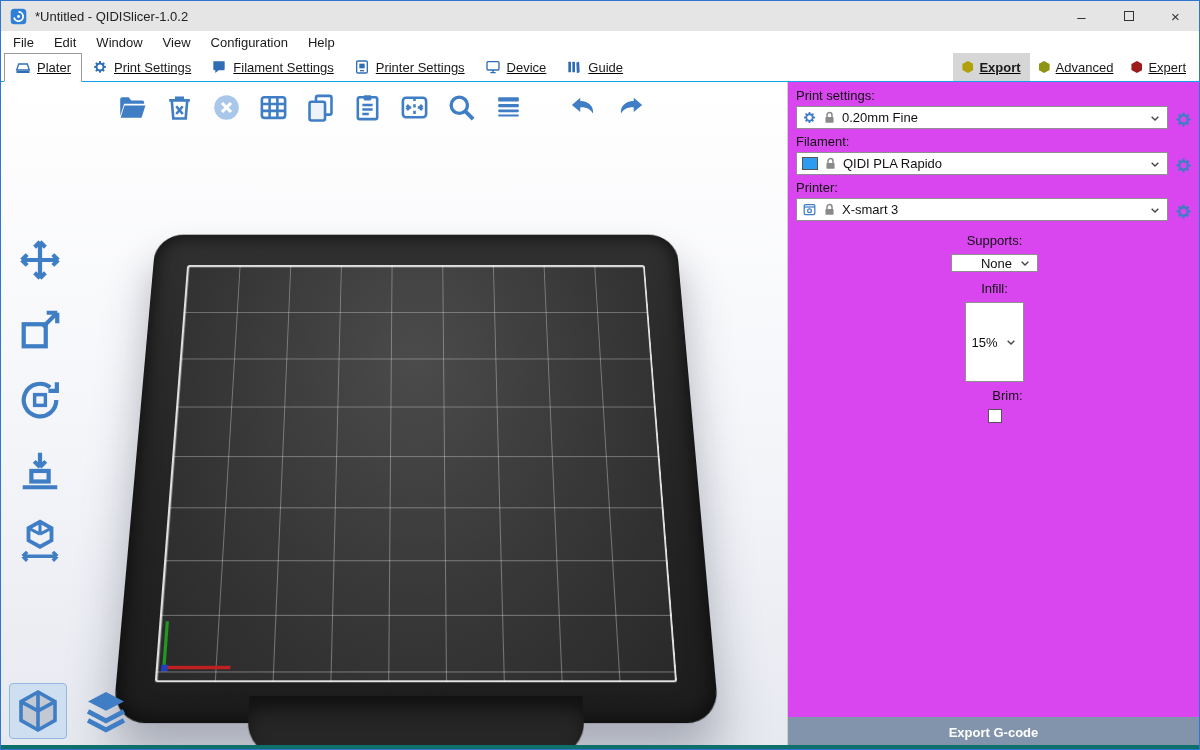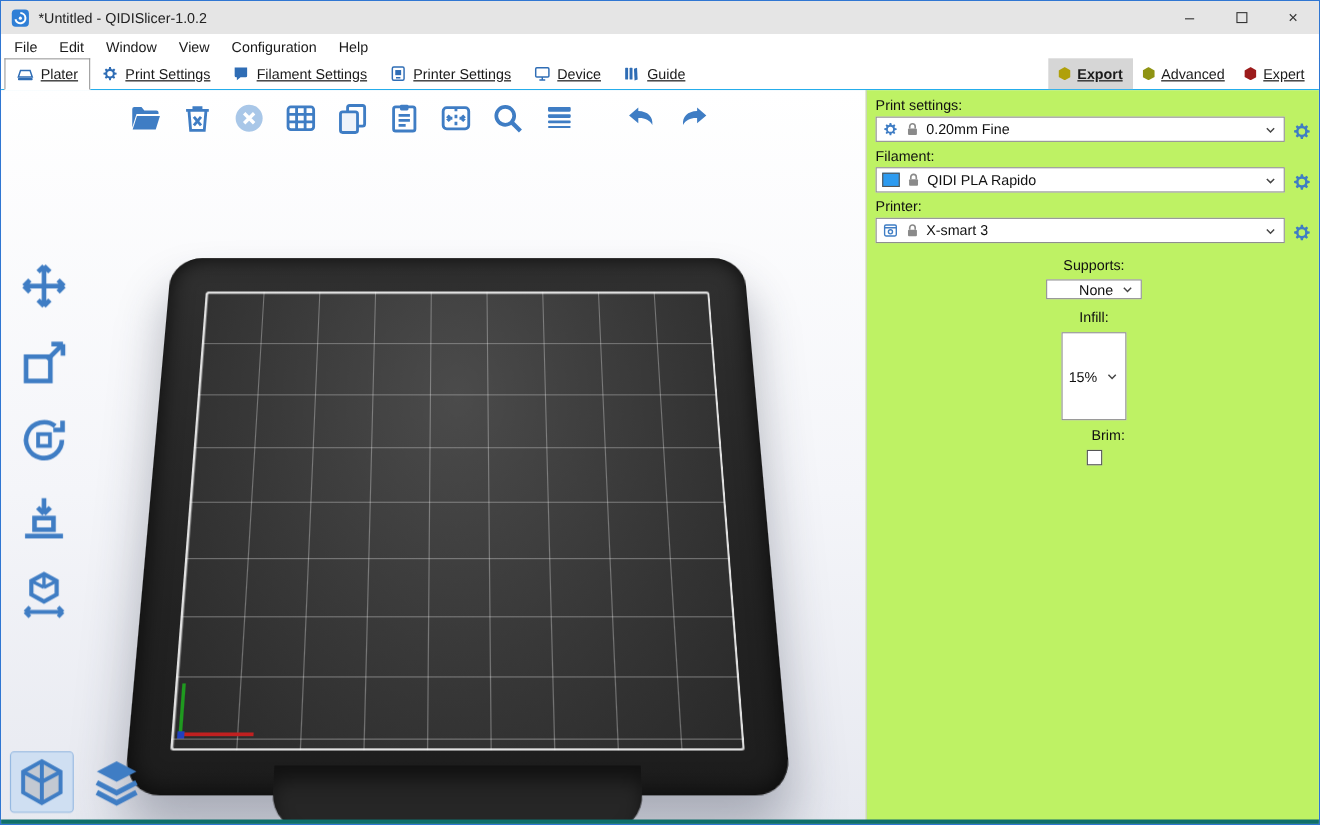--- a/index.html
+++ b/index.html
@@ -61,21 +61,21 @@
       linear-gradient(90deg, rgba(255,255,255,.32) 1px, transparent 1px) 0 0/54px 52px,
       radial-gradient(ellipse at 50% 25%, #4b4b4b 0%, #383838 55%, #292929 100%); }
   .bed-handle { position:absolute; left:50%; bottom:-28px; transform:translateX(-50%);
                 width:310px; height:52px; background:#262626; border-radius:0 0 30px 30px;
                 box-shadow:inset 0 12px 16px rgba(0,0,0,.55); }
   .ax-x { position:absolute; left:4px; bottom:10px; width:64px; height:3px; background:#c02020; }
   .ax-y { position:absolute; left:4px; bottom:10px; width:3px; height:44px; background:#1f9a1f; }
   .ax-z { position:absolute; left:3px; bottom:8px; width:6px; height:6px; background:#2040c0; }
 
   
-  .sidebar { position:absolute; left:786px; top:81px; right:0; height:665px; background:#bef264;
+  .sidebar { position:absolute; left:786px; top:81px; right:0; height:665px; background:#d946ef;
              border-left:1px solid #cfcfcf; padding:3px 6px 0 8px; }
   .row-label { font-size:13px; color:#111; margin:3px 0 3px 0; }
   .combo-row { display:flex; align-items:flex-end; gap:6px; margin-bottom:5px; }
   .combo { flex:1; height:23px; border:1px solid #8f8f8f; background:#fff; display:flex;
            align-items:center; gap:5px; padding:0 4px 0 5px; font-size:13px; color:#111; }
   .combo .ic { width:15px; height:15px; display:inline-flex; flex:0 0 auto; }
   .combo .ic svg { width:100%; height:100%; }
   .combo .ic.gear { color:#3f7dc4; }
   .combo .ic.printer { color:#3f7dc4; }
   .combo-text { white-space:nowrap; overflow:hidden; }
@@ -504,16 +504,17 @@
       <div class="combo small">
         <span class="combo-text">15%</span>
         <svg class="combo-arrow">
             <use href="#i-chev"></use>
           </svg>
       </div>
       <span class="brim-label">Brim:</span>
       <span class="checkbox"></span>
     </div>
 
+    <div class="export" style="background: rgb(130, 148, 172);">Export G-code</div>
   </div>
 
   <div class="footer-strip"></div>
 </div>
 
 </body></html>

